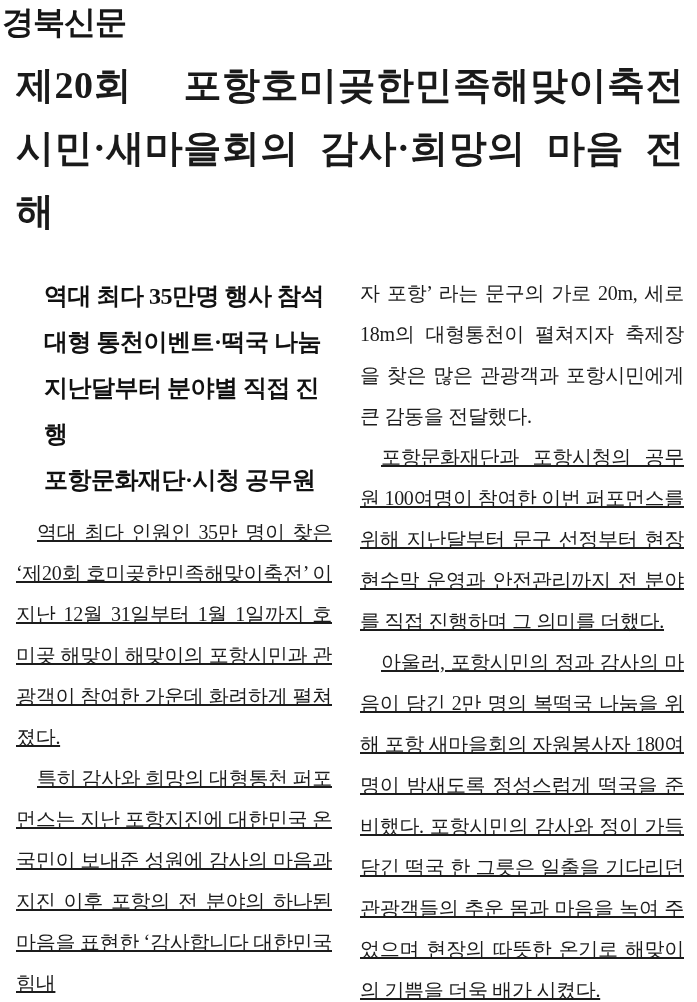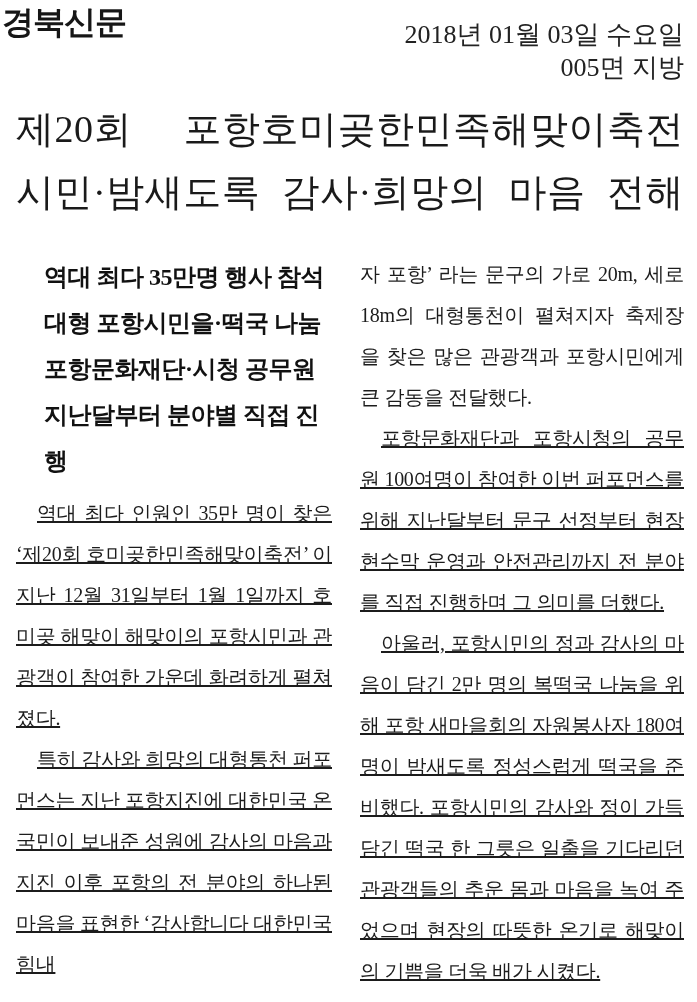--- a/index.html
+++ b/index.html
@@ -17,21 +17,20 @@
   .page {
     box-sizing: border-box;
     width: 697px;
     height: 1002px;
     padding: 4px 13px 8px 16px;
     background: #ffffff;
   }
   
   .masthead {
     display: flex;
-    justify-content: space-between;
     align-items: flex-start;
   }
   .logo {
     font-family: "Liberation Sans", "DejaVu Sans", sans-serif;
     font-weight: 800;
     font-size: 32px;
     line-height: 36px;
     letter-spacing: -1px;
     color: #161616;
     margin-left: -14px;
@@ -41,21 +40,21 @@
     text-align: right;
     font-size: 26px;
     line-height: 33px;
     font-weight: 400;
     color: #222222;
     margin-top: 14px;
   }
   
   .headline {
     margin: 14px 0 0 0;
-    font-weight: 400;
+    font-weight: 700;
   }
   .headline .hline {
     font-size: 38px;
     line-height: 63px;
     letter-spacing: 0.5px;
     text-align: justify;
     text-align-last: justify;
     overflow: hidden;
     white-space: normal;
   }
@@ -94,39 +93,35 @@
     color: #161616;
   }
 </style>
 </head>
 <body>
 
 <div class="page">
 
   <header class="masthead">
     <div class="logo">경북신문</div>
-    <div class="dateblock">
-      <div>2018년 01월 03일 수요일</div>
-      <div>005면 지방</div>
-    </div>
   </header>
 
   <h1 class="headline">
     <div class="hline">제20회 포항호미곶한민족해맞이축전</div>
-    <div class="hline">시민·밤새도록 감사·희망의 마음 전해</div>
+    <div class="hline">시민·새마을회의 감사·희망의 마음 전해</div>
   </h1>
 
   <div class="cols">
 
     <div class="col-left">
       <div class="subhead">
         <div>역대 최다 35만명 행사 참석</div>
-        <div>대형 포항시민을·떡국 나눔</div>
+        <div>대형 통천이벤트·떡국 나눔</div>
+        <div>지난달부터 분야별 직접 진행</div>
         <div>포항문화재단·시청 공무원</div>
-        <div>지난달부터 분야별 직접 진행</div>
       </div>
       <p class="body indent">역대 최다 인원인 35만 명이 찾은 ‘제20회 호미곶한민족해맞이축전’ 이 지난 12월 31일부터 1월 1일까지 호미곶 해맞이 해맞이의 포항시민과 관광객이 참여한 가운데 화려하게 펼쳐졌다.</p>
       <p class="body indent">특히 감사와 희망의 대형통천 퍼포먼스는 지난 포항지진에 대한민국 온 국민이 보내준 성원에 감사의 마음과 지진 이후 포항의 전 분야의 하나된 마음을 표현한 ‘감사합니다 대한민국 힘내</p>
     </div>
 
     <div class="col-right">
       <p class="body">자 포항’ 라는 문구의 가로 20m, 세로 18m의 대형통천이 펼쳐지자 축제장을 찾은 많은 관광객과 포항시민에게 큰 감동을 전달했다.</p>
       <p class="body indent">포항문화재단과 포항시청의 공무원 100여명이 참여한 이번 퍼포먼스를 위해 지난달부터 문구 선정부터 현장 현수막 운영과 안전관리까지 전 분야를 직접 진행하며 그 의미를 더했다.</p>
       <p class="body indent">아울러, 포항시민의 정과 감사의 마음이 담긴 2만 명의 복떡국 나눔을 위해 포항 새마을회의 자원봉사자 180여명이 밤새도록 정성스럽게 떡국을 준비했다. 포항시민의 감사와 정이 가득 담긴 떡국 한 그릇은 일출을 기다리던 관광객들의 추운 몸과 마음을 녹여 주었으며 현장의 따뜻한 온기로 해맞이의 기쁨을 더욱 배가 시켰다.</p>
     </div>

